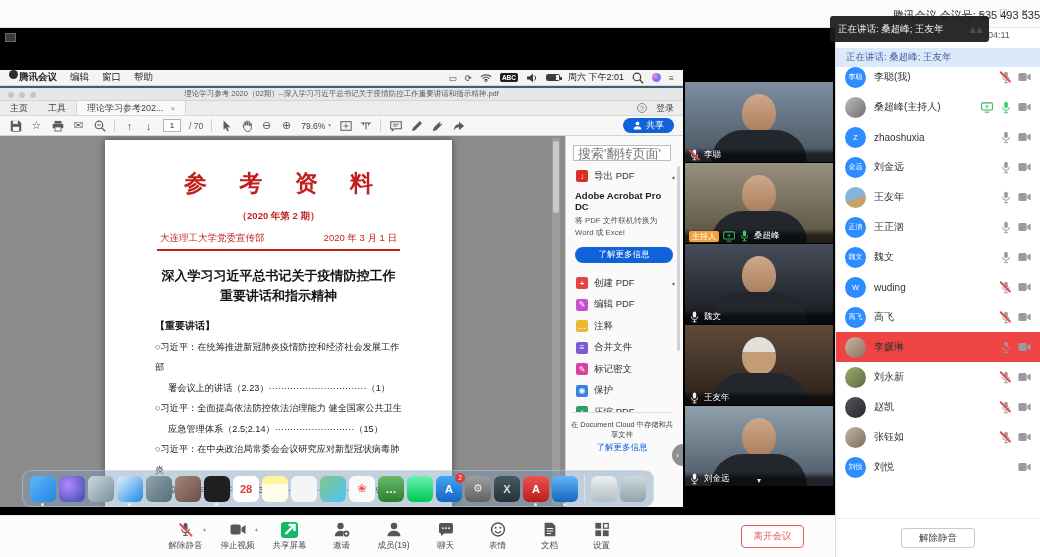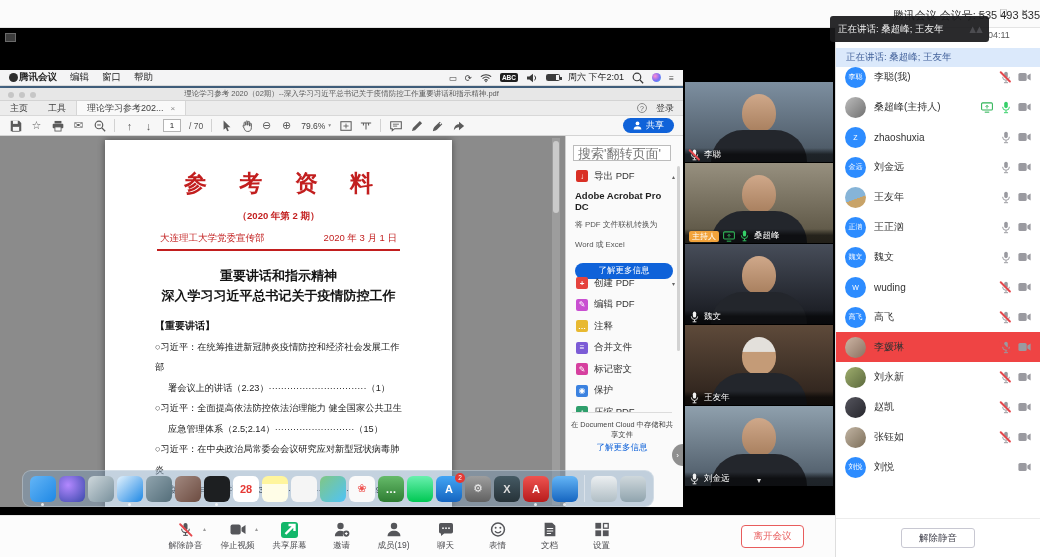--- a/index.html
+++ b/index.html
@@ -12,21 +12,21 @@
 .tb-title{position:absolute;left:0;right:0;top:8px;text-align:right;font-size:11px;color:#2c2c2c}
 .tb-ctrls{position:absolute;right:12px;top:7px;display:flex;gap:15px;color:#707070;font-size:11px;line-height:1}
 .timer{position:absolute;left:988px;top:30px;font-size:9px;color:#5a5a5a;z-index:31}
 .mini-thumb{position:absolute;left:5px;top:33px;width:11px;height:9px;background:#3c3c3c;border:1px solid #6a6a6a;z-index:5}
 
 .toast{position:absolute;left:830px;top:16px;width:159px;height:26px;background:rgba(26,26,28,.93);border-radius:3px;z-index:40;display:flex;align-items:center;padding:0 8px;color:#f0f0f0;font-size:9.5px}
 .toast-logo{margin-left:auto;color:#4c4c50;font-size:11px;letter-spacing:-4px}
 
 .shared{position:absolute;left:0;top:28px;width:835px;height:487px;background:#000}
 .mac{position:absolute;left:0;top:42px;width:683px;height:437px;background:linear-gradient(#4a6c8e,#3f607f);overflow:hidden}
-.menubar{position:absolute;left:0;top:0;width:683px;height:16px;background:#f4f4f5;display:flex;align-items:center;padding:0 9px;z-index:6;border-bottom:1px solid #d9d9d9}
+.menubar{position:absolute;left:0;top:0;width:683px;height:16px;background:#f4f4f5;display:flex;padding:0 9px;z-index:6;border-bottom:1px solid #d9d9d9}
 .menus{display:flex;gap:13px;align-items:center;font-size:9.5px;color:#1d1d1d}
 .menus .mi:first-of-type{font-weight:bold}
 .apple{width:9px;height:9px;border-radius:50%;background:#2d2d2d;margin-right:1px}
 .m-status{margin-left:auto;display:flex;gap:8px;align-items:center;font-size:8.5px;color:#2e2e2e}
 .sic{display:inline-flex;align-items:center;justify-content:center;color:#3a3a3a}
 .sic svg{width:11px;height:10px}
 .abc{background:#1f1f1f;color:#fff;font-size:6.5px;padding:1px 2px;border-radius:2px;font-weight:bold}
 .batt{width:14px;height:7px;border:1px solid #3c3c3c;border-radius:1.5px;background:linear-gradient(90deg,#3c3c3c 72%,transparent 72%);position:relative}
 .batt::after{content:"";position:absolute;right:-3px;top:1.5px;width:2px;height:3px;background:#3c3c3c}
 .siri{width:9px;height:9px;border-radius:50%;background:radial-gradient(circle at 35% 35%,#ff8bd0,#7b6cf6 55%,#35c3f3)}
@@ -67,21 +67,21 @@
 .dscroll{position:absolute;left:552px;top:2px;width:8px;height:367px;background:#9d9d9d}
 .dthumb{position:absolute;left:1px;top:3px;width:6px;height:72px;background:#cacaca;border-radius:3px}
 
 .panel{position:absolute;left:565px;top:48px;width:118px;height:371px;background:#fafafa;border-left:1px solid #cfcfcf}
 .psearch{position:absolute;left:7px;top:9px;width:98px;height:16px;border:1px solid #bcbcbc;background:#fff;font-size:13px;color:#888;padding:0 4px;font-family:inherit}
 .prow{position:absolute;left:10px;display:flex;align-items:center;gap:6px;font-size:9.5px;color:#333;width:99px;height:14px}
 .ticon{width:12px;height:12px;border-radius:2px;color:#fff;font-size:8px;display:flex;align-items:center;justify-content:center;font-weight:bold;flex:none}
 .chev{margin-left:auto;font-size:6px;color:#666}
 .promo{position:absolute;left:9px;top:54px;width:98px}
 .promo-t{font-size:9.5px;font-weight:bold;color:#1f1f1f}
-.promo-d{font-size:7.8px;color:#555;line-height:20px;margin-top:3px}
+.promo-d{font-size:7.8px;color:#555;line-height:12px;margin-top:3px}
 .promo-b{margin-top:8px;height:16px;background:#0f62d9;border-radius:8px;color:#fff;font-size:8.5px;display:flex;align-items:center;justify-content:center}
 .pdivider{position:absolute;left:6px;top:276px;width:100px;height:1px;background:#dcdcdc}
 .pfoot{position:absolute;left:4px;top:284px;width:104px;font-size:7.3px;color:#444;text-align:center}
 .plink{position:absolute;left:0;top:306px;width:112px;font-size:8.5px;color:#0f62d9;text-align:center}
 .pscroll{position:absolute;right:3px;top:30px;width:3px;height:185px;background:#d2d2d2;border-radius:2px}
 .collapse{position:absolute;right:0;top:308px;width:11px;height:22px;background:#8f8f8f;border-radius:11px 0 0 11px;color:#fff;font-size:8px;display:flex;align-items:center;justify-content:center}
 .panel-clip{position:absolute;left:0;top:0;width:118px;height:276px;overflow:hidden}
 
 .dock{position:absolute;left:22px;top:400px;display:flex;align-items:center;gap:3px;padding:4px 7px;background:rgba(125,155,185,.45);border:1px solid rgba(255,255,255,.28);border-radius:9px}
 .dicon{width:26px;height:26px;border-radius:6px;position:relative;display:flex;align-items:center;justify-content:center;font-size:11px;font-weight:bold}
@@ -424,22 +424,22 @@
         <div class="docpane">
           <div class="page">
             <div class="ph2">参 考 资 料</div>
             <div class="ph3">（2020 年第 2 期）</div>
             <div class="pubrow">
               <span>大连理工大学党委宣传部</span>
               <span>2020 年 3 月 1 日</span>
             </div>
             <div class="redline"></div>
             <div class="dt">
+              <div>深入学习习近平总书记关于疫情防控工作</div>
               <div>重要讲话和指示精神</div>
-              <div>深入学习习近平总书记关于疫情防控工作</div>
             </div>
             <div class="toc" id="toc">
                 <div class="sec">【重要讲话】</div>
                 <div class="l1">○习近平：在统筹推进新冠肺炎疫情防控和经济社会发展工作部</div>
                 <div class="l2">署会议上的讲话（2.23）································（1）</div>
                 <div class="l1">○习近平：全面提高依法防控依法治理能力 健全国家公共卫生</div>
                 <div class="l2">应急管理体系（2.5;2.14）··························（15）</div>
                 <div class="l1">○习近平：在中央政治局常委会会议研究应对新型冠状病毒肺炎</div>
                 <div class="l2">疫情工作时的讲话（2.3）·····························（19）</div>
               </div>

